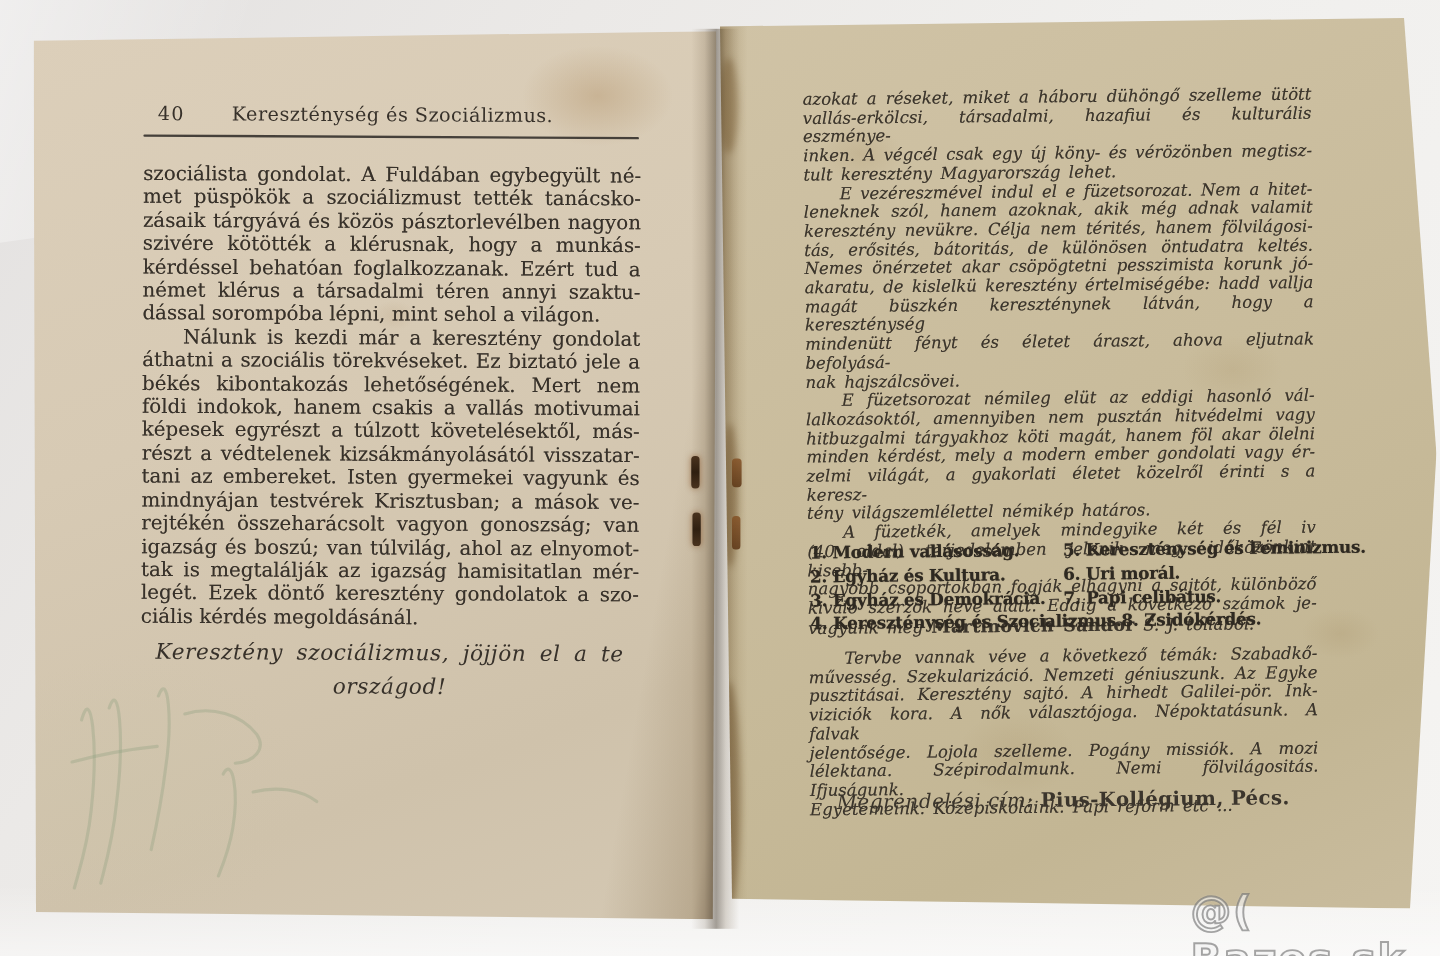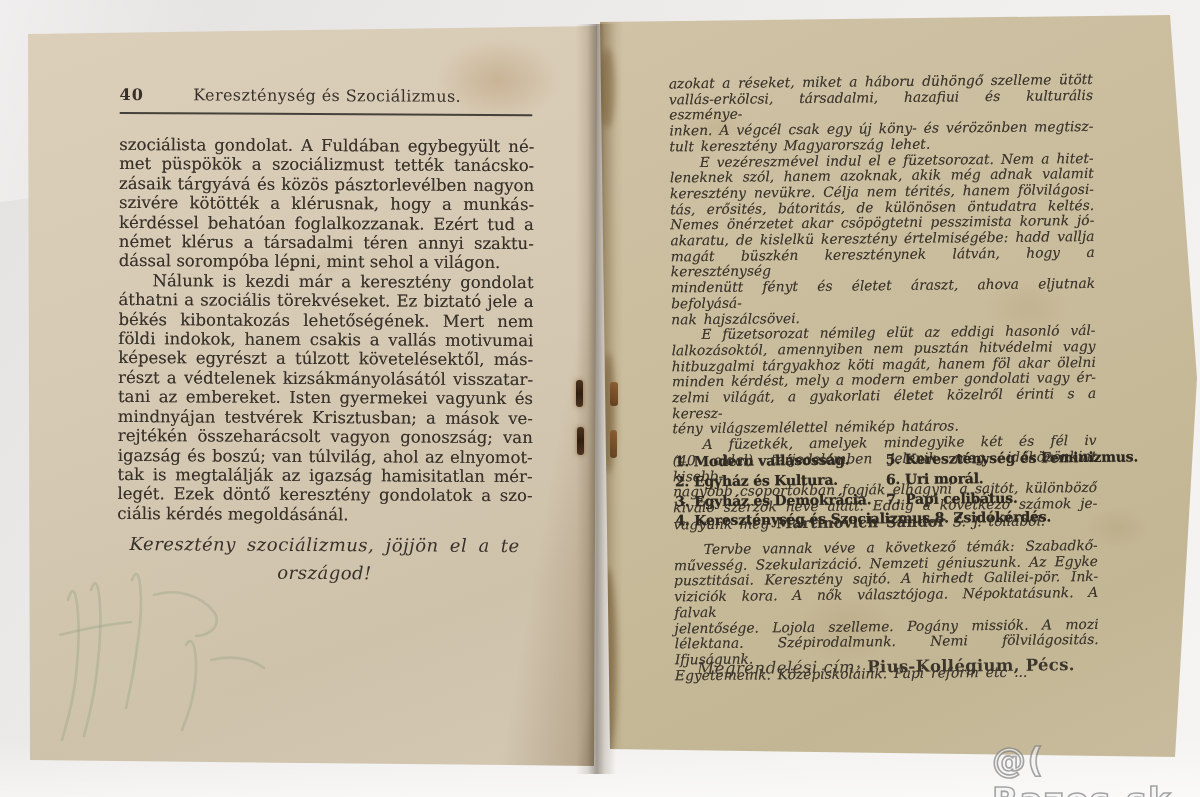--- a/index.html
+++ b/index.html
@@ -17,21 +17,21 @@
   .page-left{left:28px;top:25px;width:569px;height:745px;
     clip-path:polygon(0px 9px,569px 1px,566px 741px,2px 735px);
     background:
       radial-gradient(90px 60px at 470px 55px,rgba(158,116,63,0.28),rgba(158,116,63,0) 70%),
       radial-gradient(26px 18px at 300px 238px,rgba(150,115,70,0.12),rgba(150,115,70,0) 70%),
       radial-gradient(200px 160px at 80px 640px,rgba(205,196,170,0.5),rgba(205,196,170,0) 75%),
       linear-gradient(100deg,rgba(255,255,255,0) 86%,rgba(124,100,64,0.30) 97%,rgba(90,70,45,0.45) 100%),
       linear-gradient(160deg,#dccfba 0%,#d7cab4 40%,#cfc2ab 78%,#d4c8b3 100%);}
   .lp-rot{position:absolute;inset:0;transform:rotate(0.3deg);color:#37312a;}
   .lp-header{position:absolute;left:90px;top:61px;width:415px;height:22px;font-size:16px;}
-  .pnum{position:absolute;left:0;top:0;font-weight:bold;letter-spacing:1px;}
+  .pnum{position:absolute;left:12px;top:0;font-weight:normal;letter-spacing:1px;}
   .rtitle{position:absolute;left:0;right:0;text-align:center;letter-spacing:0.4px;}
   .lp-rule{position:absolute;left:90px;top:88px;width:413px;height:2px;background:#45403a;border-radius:1px;}
   .lp-body{position:absolute;left:90px;top:111px;width:415px;}
   .ll{font-size:16.5px;line-height:19.4px;text-align:justify;text-align-last:justify;
       white-space:normal;text-shadow:0 0 0.5px rgba(55,45,35,0.55);}
   .ll.end{text-align-last:left;}
   .ll.ind{padding-left:34px;}
   .motto{position:absolute;left:90px;top:506px;width:415px;text-align:center;
      font-style:italic;font-size:18px;line-height:27.5px;word-spacing:5px;letter-spacing:0.5px;}
   .scribbles{position:absolute;left:8px;top:515px;width:270px;height:215px;}

